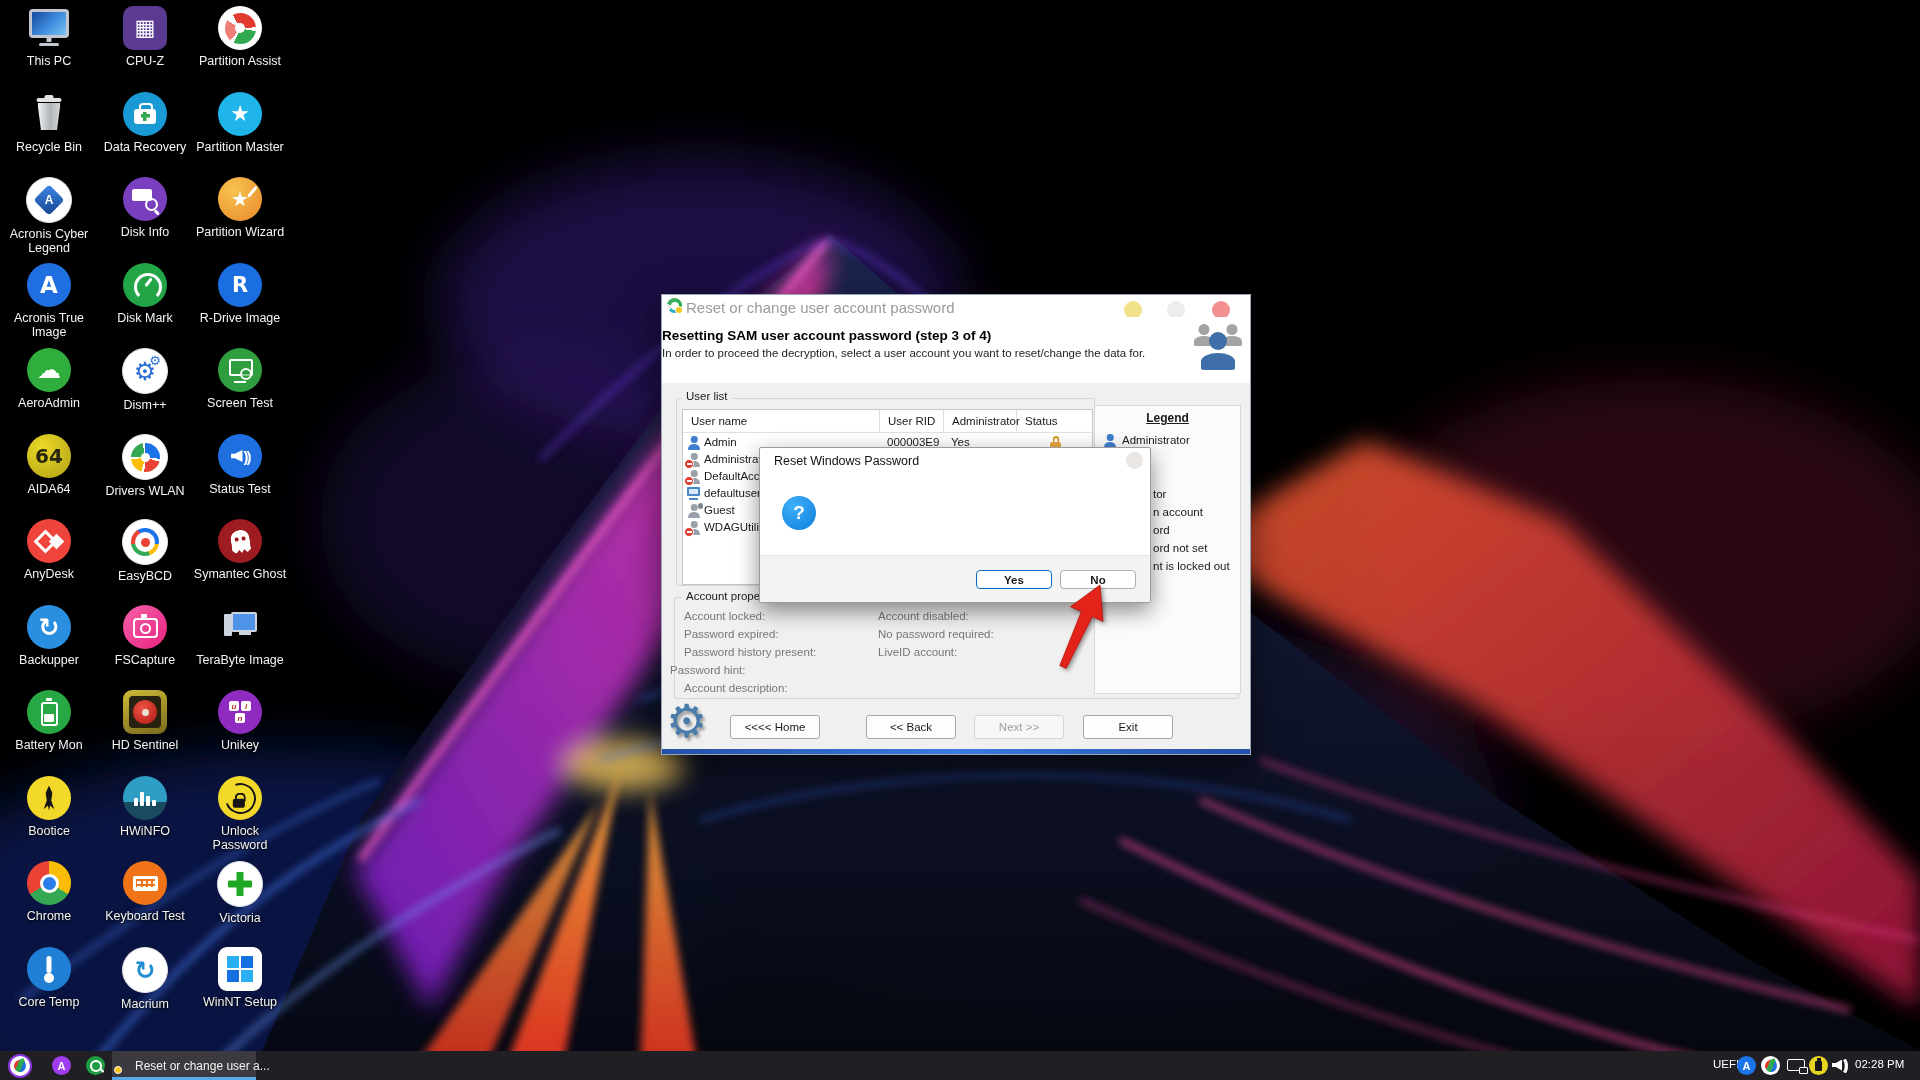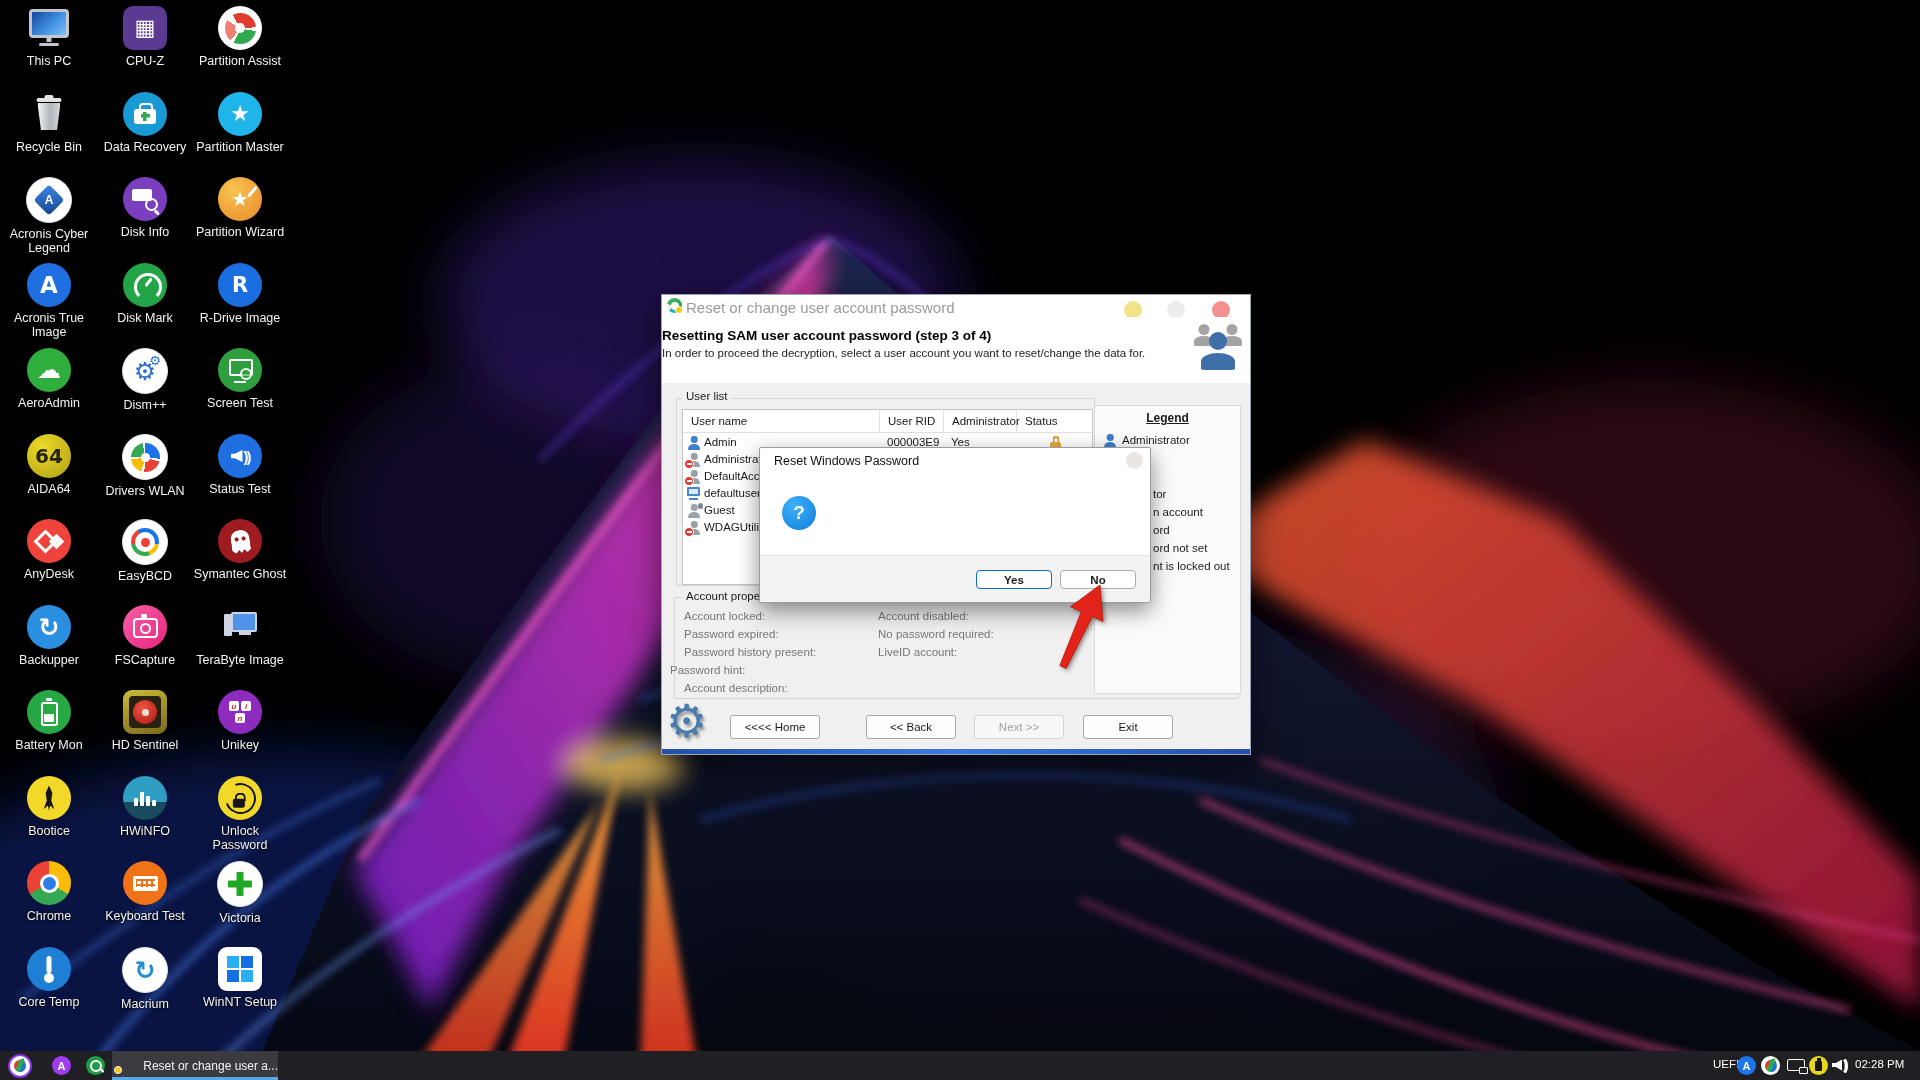--- a/index.html
+++ b/index.html
@@ -223,21 +223,21 @@
   .tb-start{position:absolute;left:8px;top:2.5px;width:24px;height:24px;border-radius:50%;background:#fff;
     border:2px solid #8a35e0;box-sizing:border-box;display:flex;align-items:center;justify-content:center;}
   .feather{display:block;width:12px;height:12px;border-radius:60% 0 60% 60%;transform:rotate(-20deg);
     background:linear-gradient(135deg,#e23c31 0 33%,#2fa84f 33% 62%,#1f6fe0 62% 100%);}
   .tb-circ{position:absolute;top:5px;width:19px;height:19px;border-radius:50%;color:#fff;font-size:11px;font-weight:bold;
     display:flex;align-items:center;justify-content:center;}
   .tb-a{left:52px;background:#a03cf0;}
   .tb-search{left:86px;background:#1f9d44;}
   .mag{position:relative;display:block;width:8px;height:8px;border:2px solid #fff;border-radius:50%;}
   .mag::after{content:'';position:absolute;right:-3.5px;bottom:-3.5px;width:2px;height:5px;background:#fff;transform:rotate(-45deg);border-radius:1px;}
-  .tb-task{position:absolute;left:112px;top:0;height:29px;width:166px;background:#3a3a3f;display:flex;align-items:center;gap:22px;padding-left:9px;box-sizing:border-box;}
+  .tb-task{position:absolute;left:112px;top:0;height:29px;width:144px;background:#3a3a3f;display:flex;align-items:center;gap:14px;padding-left:9px;box-sizing:border-box;}
   .tb-task-label{color:#f2f2f2;font-size:12px;white-space:nowrap;}
   .tb-underline{position:absolute;left:0;right:0;bottom:0;height:3px;background:#58a8e8;}
   .tray-text{position:absolute;left:1713px;top:7px;color:#fff;font-size:11.5px;}
   .tr-a{left:1737px;background:#1b74e8;}
   .tr-feather{left:1761px;background:#fff;}
   .net{position:absolute;left:1787px;top:8px;width:18px;height:12px;border:1.6px solid #fff;border-radius:2px;box-sizing:border-box;}
   .net::after{content:'';position:absolute;right:-4px;bottom:-4px;width:7px;height:5px;border:1.6px solid #fff;border-radius:1px;background:#202024;}
   .tr-usb{left:1809px;background:#e8d51f;}
   .usb{display:block;width:7px;height:10px;background:#151515;border-radius:1px;position:relative;}
   .usb::before{content:'';position:absolute;top:-3px;left:1.5px;width:4px;height:3px;background:#151515;}

